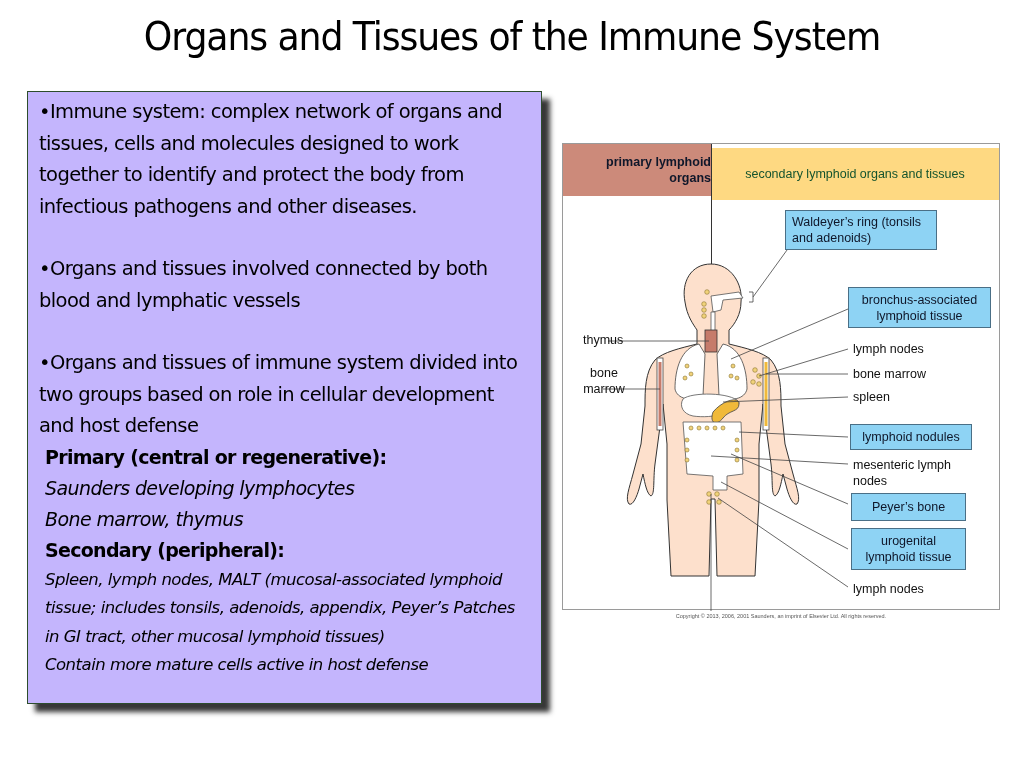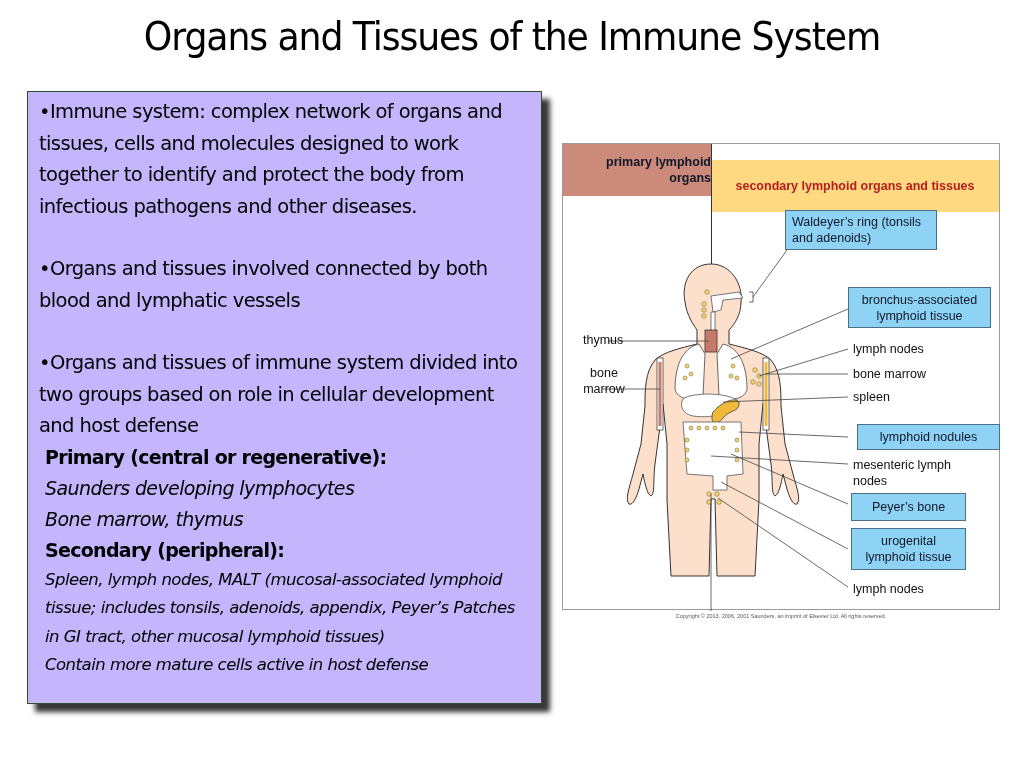--- a/index.html
+++ b/index.html
@@ -29,23 +29,23 @@
   .diagram {
     position: absolute; left: 562px; top: 143px; width: 438px; height: 467px;
     border: 1px solid #9a9a9a; box-sizing: border-box; background: #fff;
   }
   .hdr-primary {
     position: absolute; left: 0; top: 0; width: 148px; height: 52px; background: #cc8a7a;
     display: flex; align-items: center; justify-content: center; text-align: right;
     font-weight: bold; font-size: 12.5px; line-height: 16px; color: #0f172a;
   }
   .hdr-secondary {
-    position: absolute; left: 148px; top: 16px; right: 0; height: 52px; background: #fed982;
+    position: absolute; left: 148px; top: 4px; right: 0; height: 52px; background: #fed982;
     display: flex; align-items: center; justify-content: center; text-align: center;
-    font-weight: bold; font-size: 12.5px; line-height: 16px; color: #b91c1c;
+    font-weight: normal; font-size: 12.5px; line-height: 16px; color: #14532d;
   }
   .divider { position: absolute; left: 148px; top: 0; width: 1px; height: 120px; background: #333; }
   .blue-box {
     position: absolute; background: #8ed3f4; border: 1px solid #4a6f86;
     font-size: 12.5px; line-height: 16px; color: #0f172a; box-sizing: border-box;
     display: flex; align-items: center; justify-content: center; text-align: center; padding: 0 4px;
   }
   .plain-label { position: absolute; font-size: 12.5px; line-height: 16px; color: #111; white-space: nowrap; }
   .copyright {
     position: absolute; left: 562px; top: 613px; width: 438px; text-align: center;
@@ -156,20 +156,20 @@
   </svg>
 
   <div class="plain-label" style="left:20px; top:188px;">thymus</div>
   <div class="plain-label" style="left:18px; top:221px; width:46px; white-space:normal; text-align:center;">bone marrow</div>
 
   <div class="blue-box" style="left:222px; top:66px; width:152px; height:40px; justify-content:flex-start; text-align:left; padding-left:6px;">Waldeyer’s ring (tonsils and adenoids)</div>
   <div class="blue-box" style="left:285px; top:143px; width:143px; height:41px;">bronchus-associated lymphoid tissue</div>
   <div class="plain-label" style="left:290px; top:197px;">lymph nodes</div>
   <div class="plain-label" style="left:290px; top:222px;">bone marrow</div>
   <div class="plain-label" style="left:290px; top:245px;">spleen</div>
-  <div class="blue-box" style="left:294px; top:280px; width:143px; height:26px;text-align:right;">lymphoid nodules</div>
+  <div class="blue-box" style="left:287px; top:280px; width:122px; height:26px;text-align:right;">lymphoid nodules</div>
   <div class="plain-label" style="left:290px; top:313px; width:120px; white-space:normal;">mesenteric lymph nodes</div>
   <div class="blue-box" style="left:288px; top:349px; width:115px; height:28px;">Peyer’s bone</div>
   <div class="blue-box" style="left:288px; top:384px; width:115px; height:42px;">urogenital lymphoid tissue</div>
   <div class="plain-label" style="left:290px; top:437px;">lymph nodes</div>
 </div>
 
 <div class="copyright">Copyright © 2013, 2006, 2001 Saunders, an imprint of Elsevier Ltd. All rights reserved.</div>
 
 </body></html>

